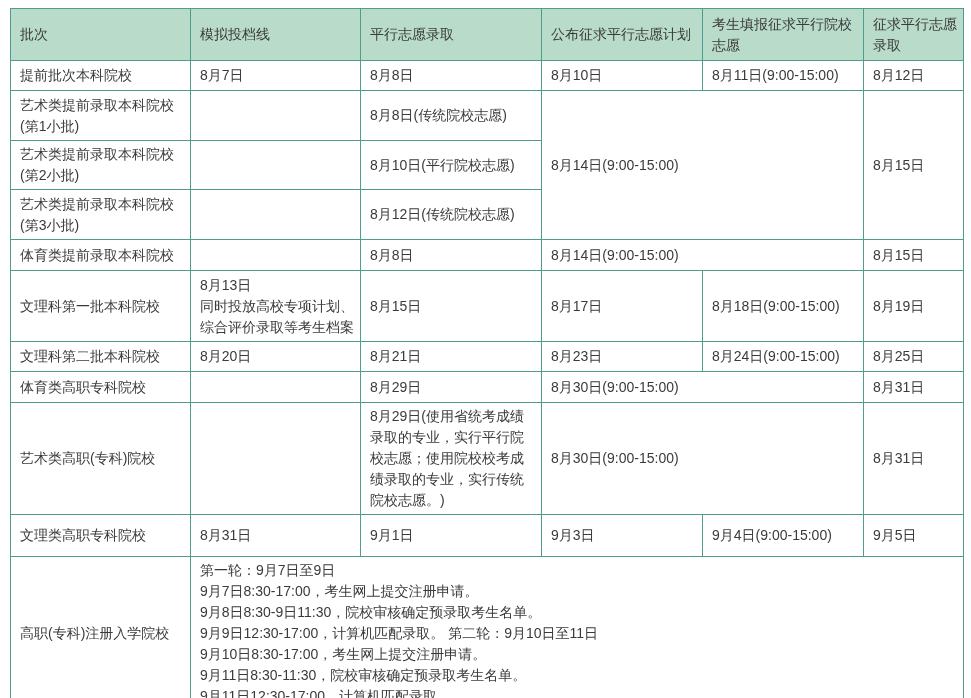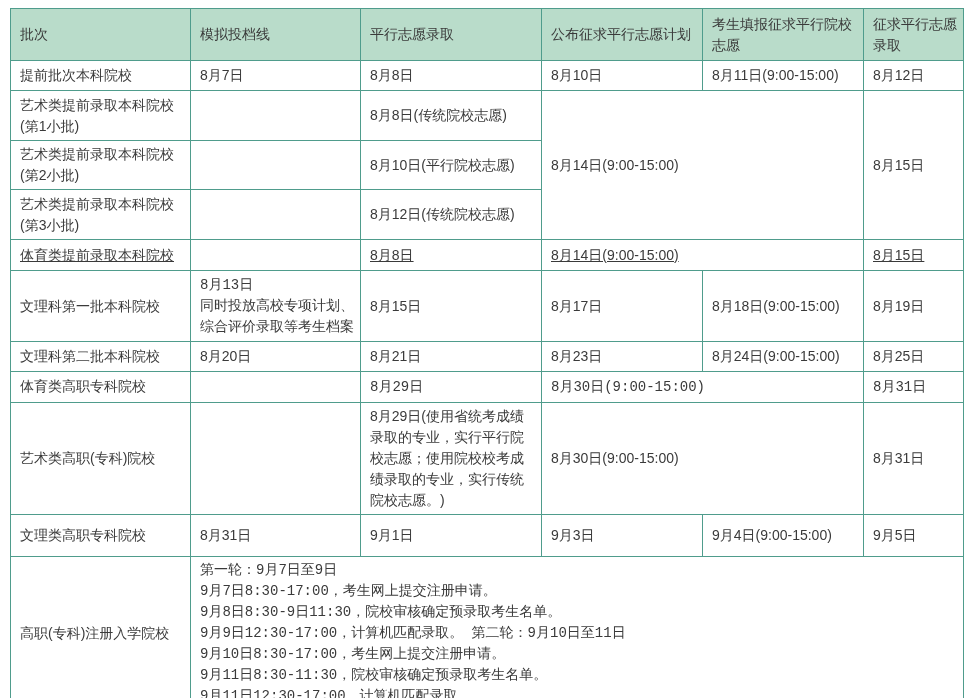--- a/index.html
+++ b/index.html
@@ -30,31 +30,31 @@
     text-align:left;
     vertical-align:middle;
     padding:3px 4px 3px 9px;
     color:var(--text-color);
     word-break:break-all;
     overflow:hidden;
   }
   .schedule th{
     background:var(--header-bg);
   }
-  .multiline{white-space:pre-line;font-family:Liberation Mono, monospace;}
+  .multiline{white-space:pre-line;}
   
   tr.hdr{height:52px;border-radius:8px;}
   tr.r1{height:30px;}
   tr.r2{height:50px;padding-left:36px;}
   tr.r3{height:49px;}
   tr.r4{height:50px;}
-  tr.r5{height:31px;text-decoration:underline;}
+  tr.r5{height:31px;}
   tr.r6{height:71px;}
   tr.r7{height:30px;margin-top:37px;}
-  tr.r8{height:31px;font-family:Liberation Mono, monospace;}
+  tr.r8{height:31px;}
   tr.r9{height:111px;}
   tr.r10{height:42px;margin-top:44px;}
   tr.r11{height:148px;}
 </style>
 </head>
 <body>
 
 <table class="schedule">
   <colgroup>
     <col style="width:180px">

